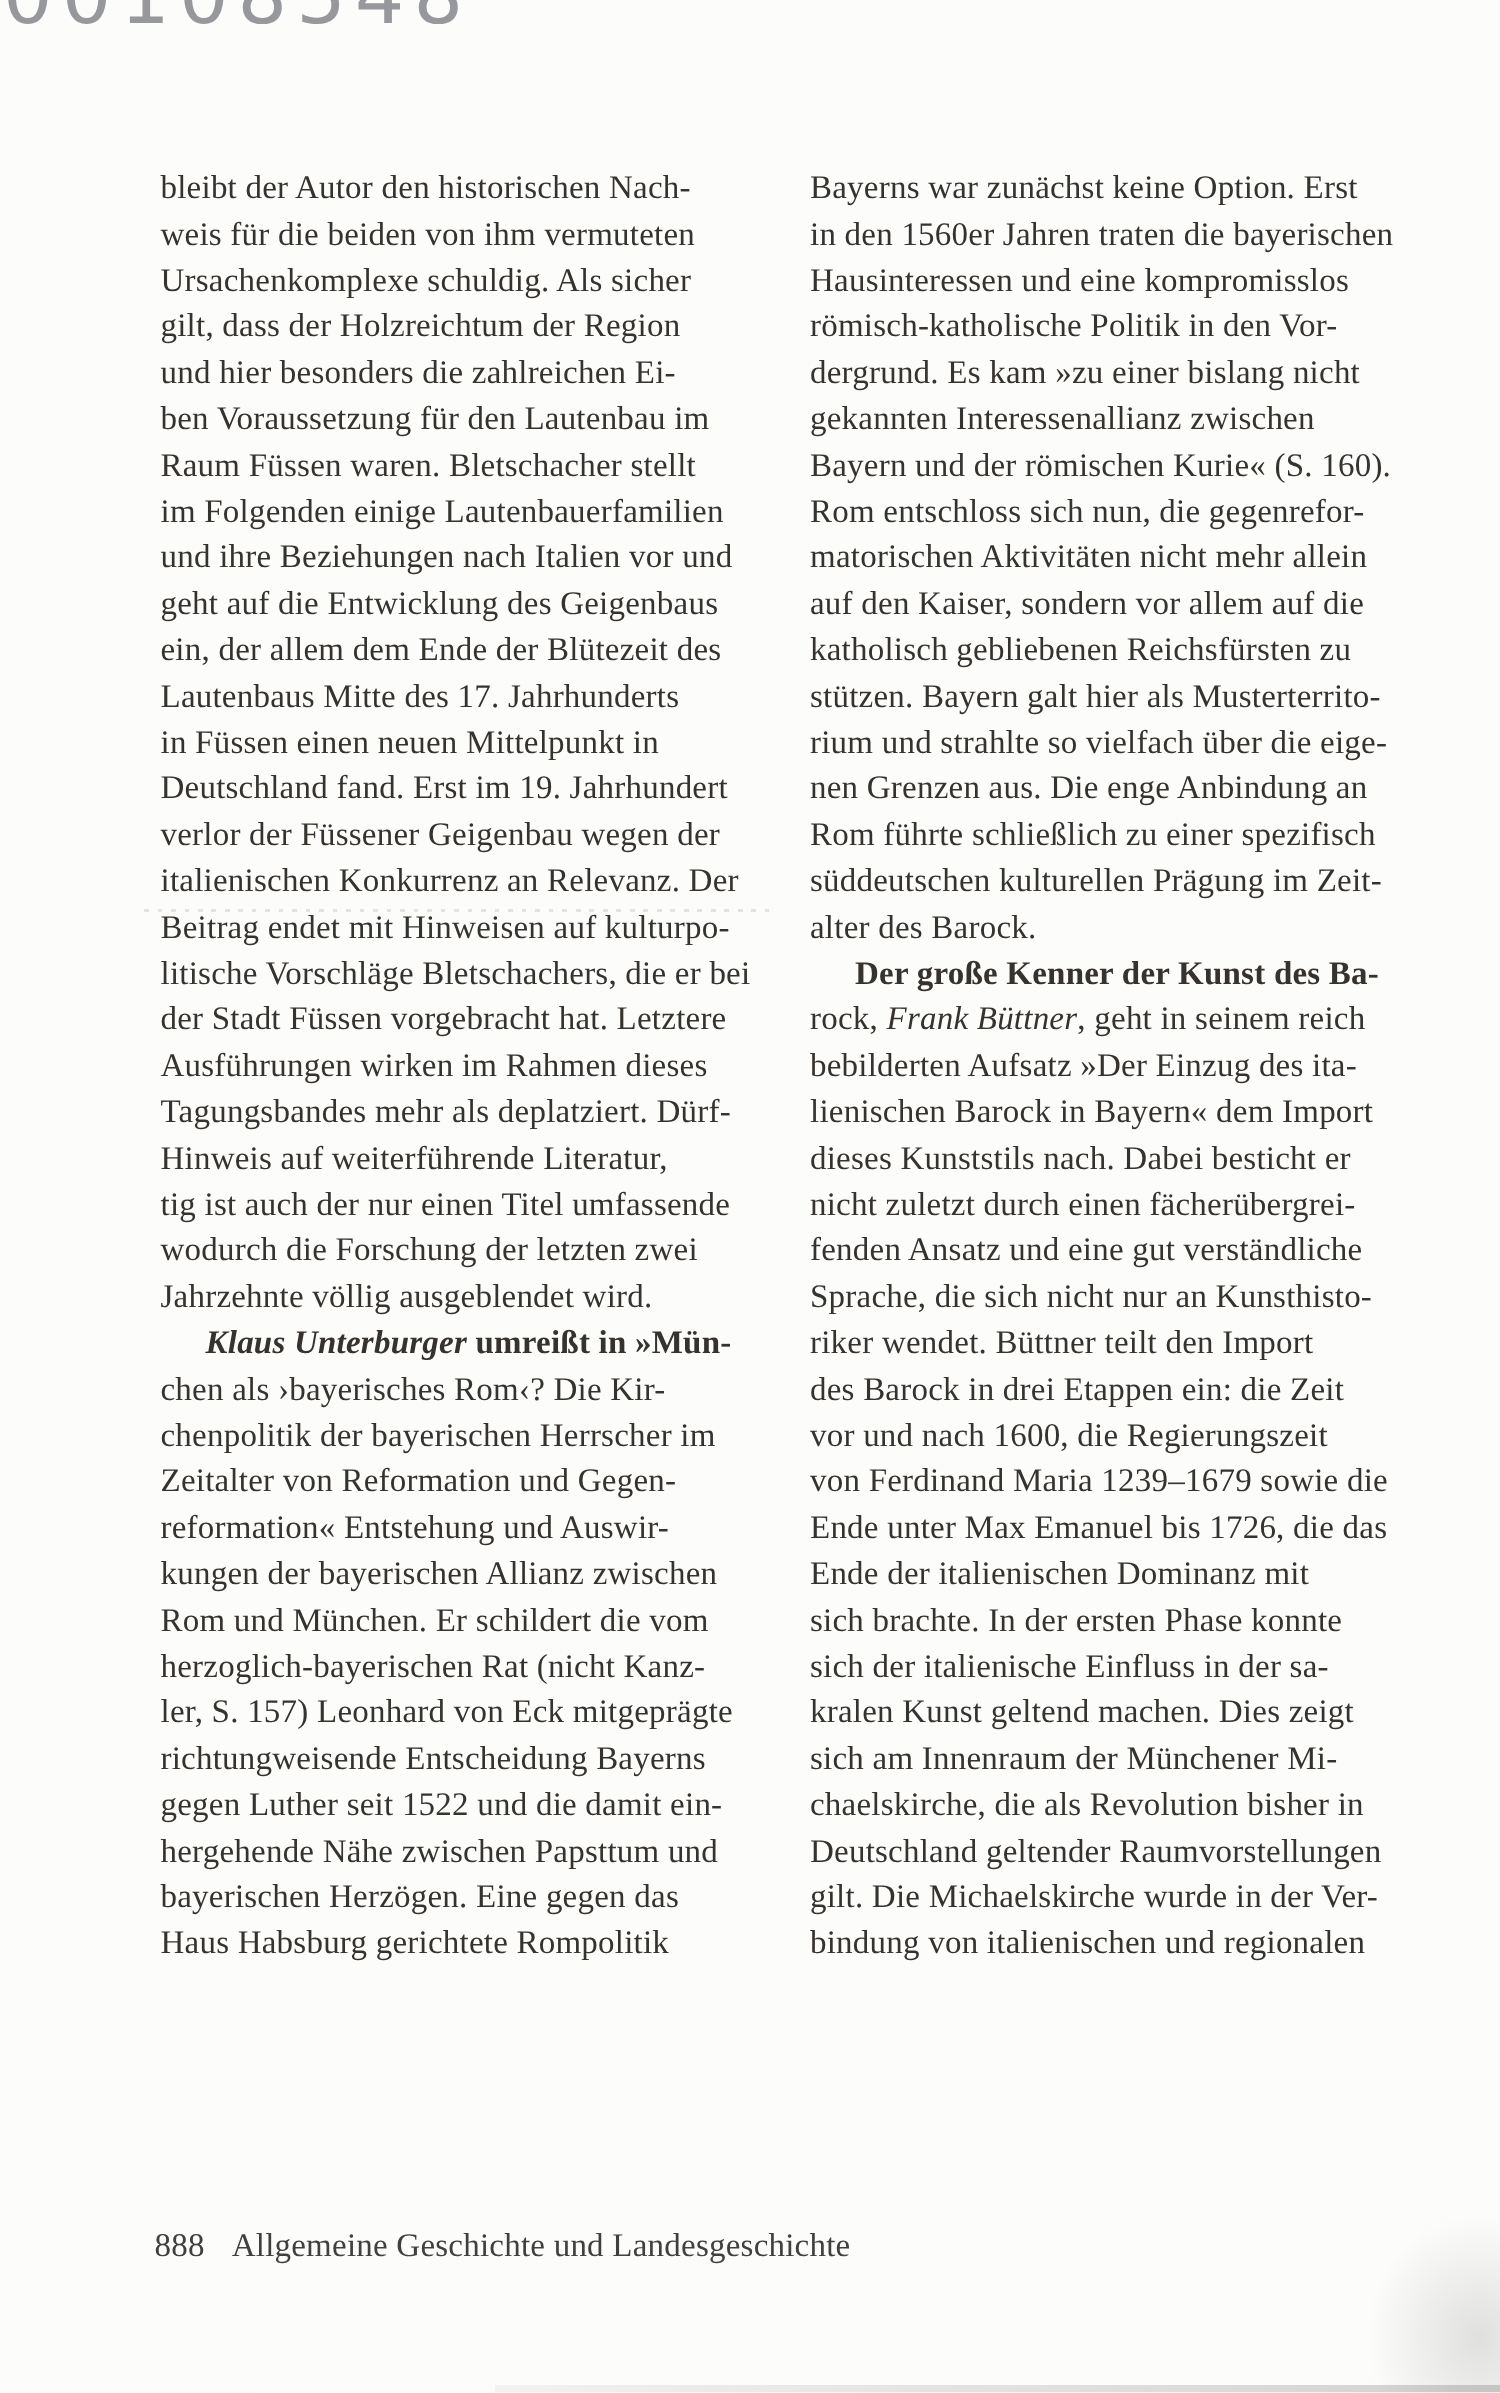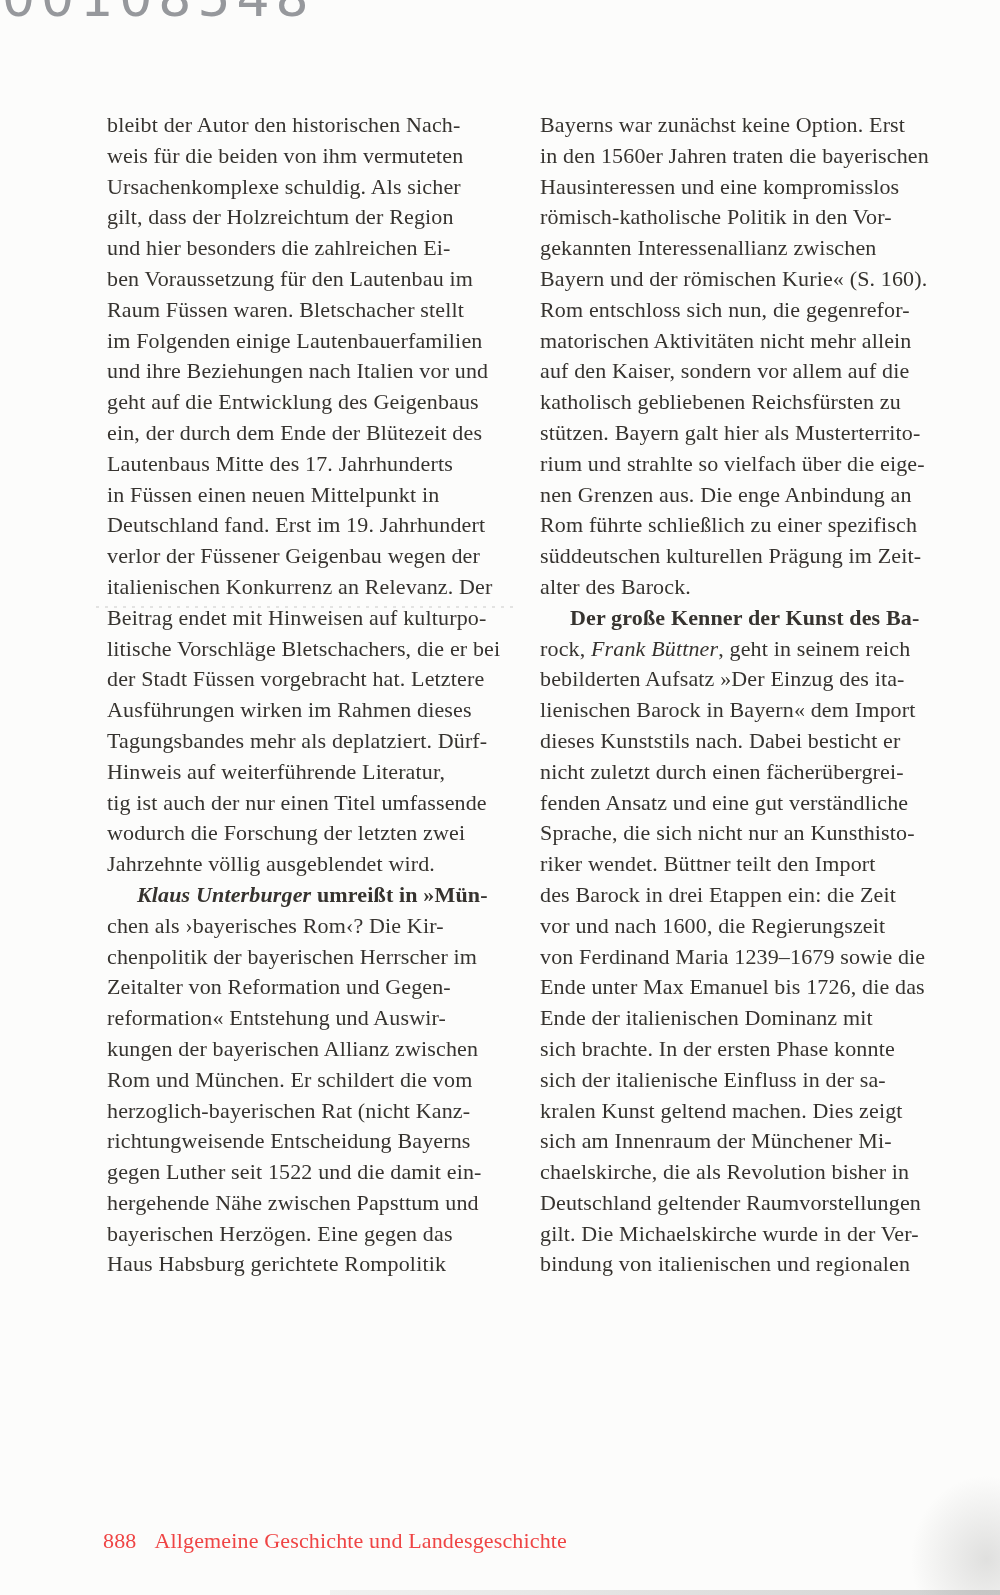--- a/index.html
+++ b/index.html
@@ -39,24 +39,23 @@
   .col-left  { left: 107px; width: 412px; }
   .col-right { left: 540px; width: 418px; }
   .line { height: 30.8px; }
   .line.indent { padding-left: 30px; font-weight: bold; }
   .it { font-style: italic; text-align: center; }
   .footer {
     position: absolute;
     left: 103px;
     top: 1484px;
     font-size: 22px;
-    color: #ef4444;
+    color: #404040;
     letter-spacing: 0.15px;
     white-space: nowrap;
-    margin-top: 44px;
   }
   .footer .section { margin-left: 18px; }
   .artifact-dots {
     position: absolute;
     left: 96px;
     top: 606px;
     width: 420px;
     height: 2px;
     background: repeating-linear-gradient(90deg,
       rgba(140,140,138,0.45) 0 3px, rgba(0,0,0,0) 3px 9px);
@@ -91,21 +90,21 @@
       <div class="line"><span>bleibt der Autor den historischen Nach-</span></div>
       <div class="line"><span>weis für die beiden von ihm vermuteten</span></div>
       <div class="line"><span>Ursachenkomplexe schuldig. Als sicher</span></div>
       <div class="line"><span>gilt, dass der Holzreichtum der Region</span></div>
       <div class="line"><span>und hier besonders die zahlreichen Ei-</span></div>
       <div class="line"><span>ben Voraussetzung für den Lautenbau im</span></div>
       <div class="line"><span>Raum Füssen waren. Bletschacher stellt</span></div>
       <div class="line"><span>im Folgenden einige Lautenbauerfamilien</span></div>
       <div class="line"><span>und ihre Beziehungen nach Italien vor und</span></div>
       <div class="line"><span>geht auf die Entwicklung des Geigenbaus</span></div>
-      <div class="line"><span>ein, der durch dem Ende der Blütezeit des</span></div>
+      <div class="line"><span>ein, der allem dem Ende der Blütezeit des</span></div>
       <div class="line"><span>Lautenbaus Mitte des 17. Jahrhunderts</span></div>
       <div class="line"><span>in Füssen einen neuen Mittelpunkt in</span></div>
       <div class="line"><span>Deutschland fand. Erst im 19. Jahrhundert</span></div>
       <div class="line"><span>verlor der Füssener Geigenbau wegen der</span></div>
       <div class="line"><span>italienischen Konkurrenz an Relevanz. Der</span></div>
       <div class="line"><span>Beitrag endet mit Hinweisen auf kulturpo-</span></div>
       <div class="line"><span>litische Vorschläge Bletschachers, die er bei</span></div>
       <div class="line"><span>der Stadt Füssen vorgebracht hat. Letztere</span></div>
       <div class="line"><span>Ausführungen wirken im Rahmen dieses</span></div>
       <div class="line"><span>Tagungsbandes mehr als deplatziert. Dürf-</span></div>
@@ -114,31 +113,33 @@
       <div class="line"><span>wodurch die Forschung der letzten zwei</span></div>
       <div class="line"><span>Jahrzehnte völlig ausgeblendet wird.</span></div>
       <div class="line indent"><span class="it">Klaus Unterburger</span><span> umreißt in »Mün-</span></div>
       <div class="line"><span>chen als ›bayerisches Rom‹? Die Kir-</span></div>
       <div class="line"><span>chenpolitik der bayerischen Herrscher im</span></div>
       <div class="line"><span>Zeitalter von Reformation und Gegen-</span></div>
       <div class="line"><span>reformation« Entstehung und Auswir-</span></div>
       <div class="line"><span>kungen der bayerischen Allianz zwischen</span></div>
       <div class="line"><span>Rom und München. Er schildert die vom</span></div>
       <div class="line"><span>herzoglich-bayerischen Rat (nicht Kanz-</span></div>
+      <div class="line"><span>ler, S. 157) Leonhard von Eck mitgeprägte</span></div>
       <div class="line"><span>richtungweisende Entscheidung Bayerns</span></div>
       <div class="line"><span>gegen Luther seit 1522 und die damit ein-</span></div>
       <div class="line"><span>hergehende Nähe zwischen Papsttum und</span></div>
       <div class="line"><span>bayerischen Herzögen. Eine gegen das</span></div>
       <div class="line"><span>Haus Habsburg gerichtete Rompolitik</span></div>
     </div>
   <div class="col col-right">
       <div class="line"><span>Bayerns war zunächst keine Option. Erst</span></div>
       <div class="line"><span>in den 1560er Jahren traten die bayerischen</span></div>
       <div class="line"><span>Hausinteressen und eine kompromisslos</span></div>
       <div class="line"><span>römisch-katholische Politik in den Vor-</span></div>
+      <div class="line"><span>dergrund. Es kam »zu einer bislang nicht</span></div>
       <div class="line"><span>gekannten Interessenallianz zwischen</span></div>
       <div class="line"><span>Bayern und der römischen Kurie« (S. 160).</span></div>
       <div class="line"><span>Rom entschloss sich nun, die gegenrefor-</span></div>
       <div class="line"><span>matorischen Aktivitäten nicht mehr allein</span></div>
       <div class="line"><span>auf den Kaiser, sondern vor allem auf die</span></div>
       <div class="line"><span>katholisch gebliebenen Reichsfürsten zu</span></div>
       <div class="line"><span>stützen. Bayern galt hier als Musterterrito-</span></div>
       <div class="line"><span>rium und strahlte so vielfach über die eige-</span></div>
       <div class="line"><span>nen Grenzen aus. Die enge Anbindung an</span></div>
       <div class="line"><span>Rom führte schließlich zu einer spezifisch</span></div>

